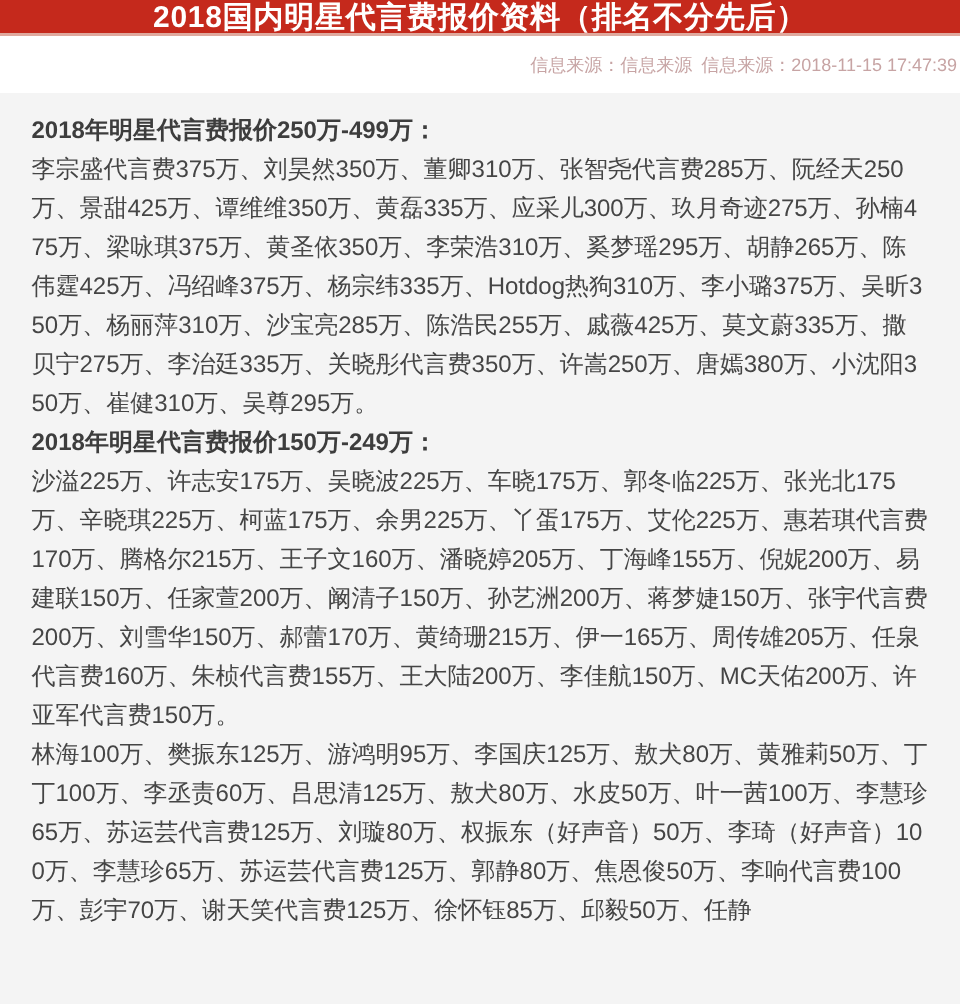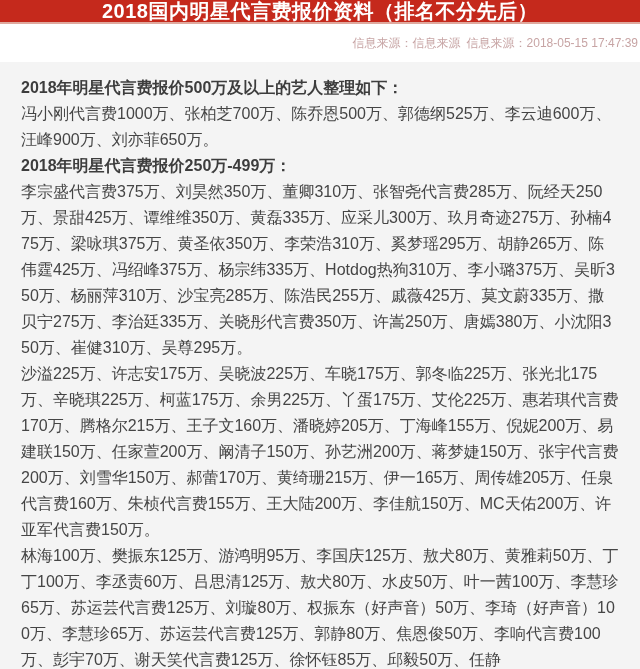--- a/index.html
+++ b/index.html
@@ -64,31 +64,28 @@
 <body>
 
 <div class="page-header">
   <div class="page-title">2018国内明星代言费报价资料（排名不分先后）</div>
 </div>
 
 <div class="meta-bar">
   <span class="meta-item">信息来源：</span>
     <span>信息来源</span>
   <span class="meta-item">信息来源：</span>
-    <span>2018-05-15 17:47:39</span>
+    <span>2018-11-15 17:47:39</span>
 </div>
 
 <div class="article">
-  <div>
-    <div class="section-heading">2018年明星代言费报价500万及以上的艺人整理如下：</div>
-    <div class="section-paragraph">冯小刚代言费1000万、张柏芝700万、陈乔恩500万、郭德纲525万、李云迪600万、汪峰900万、刘亦菲650万。</div>
-  </div>
   <div>
     <div class="section-heading">2018年明星代言费报价250万-499万：</div>
     <div class="section-paragraph">李宗盛代言费375万、刘昊然350万、董卿310万、张智尧代言费285万、阮经天250万、景甜425万、谭维维350万、黄磊335万、应采儿300万、玖月奇迹275万、孙楠475万、梁咏琪375万、黄圣依350万、李荣浩310万、奚梦瑶295万、胡静265万、陈伟霆425万、冯绍峰375万、杨宗纬335万、Hotdog热狗310万、李小璐375万、吴昕350万、杨丽萍310万、沙宝亮285万、陈浩民255万、戚薇425万、莫文蔚335万、撒贝宁275万、李治廷335万、关晓彤代言费350万、许嵩250万、唐嫣380万、小沈阳350万、崔健310万、吴尊295万。</div>
   </div>
   <div>
+    <div class="section-heading">2018年明星代言费报价150万-249万：</div>
     <div class="section-paragraph">沙溢225万、许志安175万、吴晓波225万、车晓175万、郭冬临225万、张光北175万、辛晓琪225万、柯蓝175万、余男225万、丫蛋175万、艾伦225万、惠若琪代言费170万、腾格尔215万、王子文160万、潘晓婷205万、丁海峰155万、倪妮200万、易建联150万、任家萱200万、阚清子150万、孙艺洲200万、蒋梦婕150万、张宇代言费200万、刘雪华150万、郝蕾170万、黄绮珊215万、伊一165万、周传雄205万、任泉代言费160万、朱桢代言费155万、王大陆200万、李佳航150万、MC天佑200万、许亚军代言费150万。</div>
   </div>
   <div>
     <div class="section-paragraph">林海100万、樊振东125万、游鸿明95万、李国庆125万、敖犬80万、黄雅莉50万、丁丁100万、李丞责60万、吕思清125万、敖犬80万、水皮50万、叶一茜100万、李慧珍65万、苏运芸代言费125万、刘璇80万、权振东（好声音）50万、李琦（好声音）100万、李慧珍65万、苏运芸代言费125万、郭静80万、焦恩俊50万、李响代言费100万、彭宇70万、谢天笑代言费125万、徐怀钰85万、邱毅50万、任静</div>
   </div>
 </div>
 
 </body></html>

